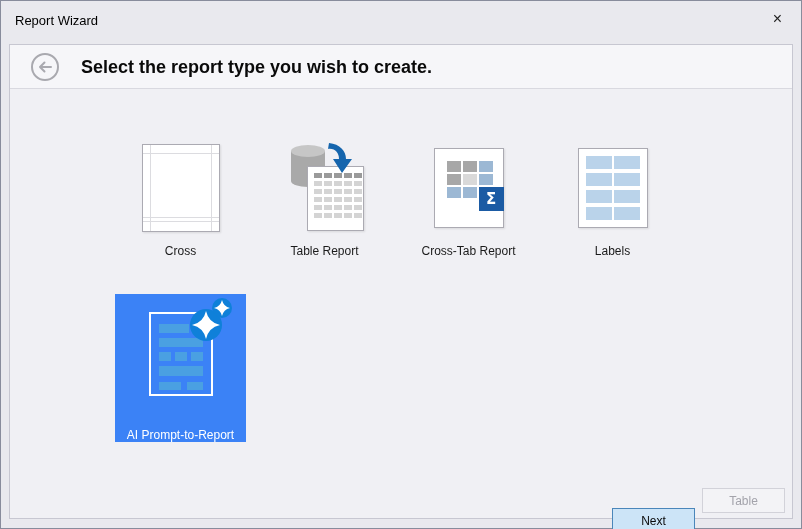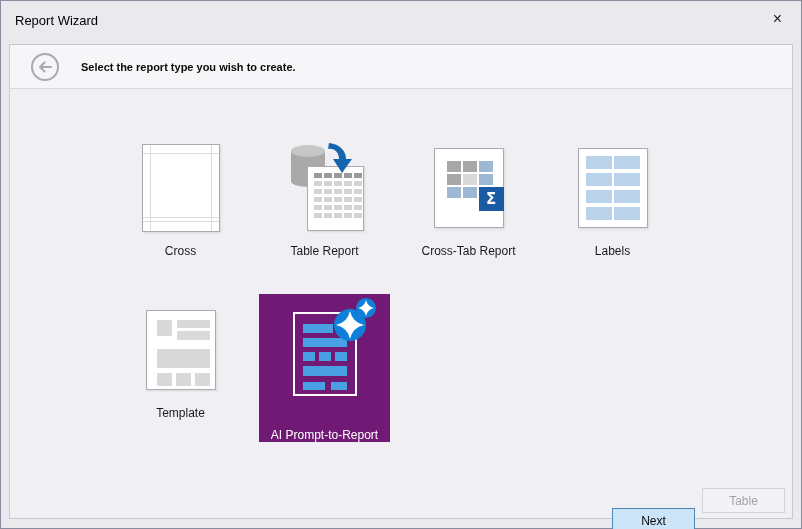--- a/index.html
+++ b/index.html
@@ -16,28 +16,28 @@
   .title { position:absolute; left:14px; top:12px; font-size:13px; color:#000; }
   .close-btn { position:absolute; right:19px; top:10px; font-size:16px; line-height:1; color:#222; cursor:pointer; }
 
   
   .panel { position:absolute; left:8px; top:43px; right:8px; bottom:9px;
            border:1px solid #c7c7d1; background:#f0f0f4; }
   .header-strip { position:absolute; left:0; top:0; right:0; height:44px;
                   background:#f6f6f9; border-bottom:1px solid #d9d9e0; }
   .back-btn { position:absolute; left:20px; top:7px; width:30px; height:30px; cursor:pointer; }
   .instruction { position:absolute; left:71px; top:0; height:44px; display:flex; align-items:center;
-                 font-size:11px; font-weight:600; color:#0a0a0a; }
+                 font-size:18px; font-weight:600; color:#0a0a0a; }
 
   
   .tile-grid { position:absolute; left:105px; top:87px;
                display:grid; grid-template-columns:repeat(4,131px); grid-auto-rows:148px;
                column-gap:13px; row-gap:14px; }
   .tile { display:flex; flex-direction:column; align-items:center; cursor:pointer; }
-  .tile.selected { background:#701a75;gap:24px; }
+  .tile.selected { background:#3b82f6;gap:24px; }
   .tile-label { margin-top:6px; font-size:12px; color:#1b1b1b; white-space:nowrap; }
   .tile.selected .tile-label { color:#fff; }
   .icon-box { position:relative; width:96px; height:98px; margin-top:8px; }
 
   .page { position:absolute; background:#fff; border:1px solid #abaab2; box-shadow:1px 1px 2px rgba(0,0,0,0.10); }
   .ml { position:absolute; background:#dcdce0; }
 
   
   .pg-blank { left:9px; top:4px; width:78px; height:88px; }
 
@@ -176,34 +176,20 @@
 
       <div class="tile">
         <div class="icon-box">
           <div class="page pg-labels">
             <div class="l-grid"></div>
           </div>
         </div>
         <div class="tile-label">Labels</div>
       </div>
 
-      <div class="tile">
-        <div class="icon-box">
-          <div class="page pg-tmpl">
-            <div class="tb" style="left:10px;top:9px;width:15px;height:16px"></div>
-            <div class="tb" style="left:30px;top:9px;width:33px;height:8px"></div>
-            <div class="tb" style="left:30px;top:20px;width:33px;height:9px"></div>
-            <div class="tb" style="left:10px;top:38px;width:53px;height:19px"></div>
-            <div class="tb" style="left:10px;top:62px;width:15px;height:13px"></div>
-            <div class="tb" style="left:29px;top:62px;width:15px;height:13px"></div>
-            <div class="tb" style="left:48px;top:62px;width:15px;height:13px"></div>
-          </div>
-        </div>
-        <div class="tile-label">Template</div>
-      </div>
 
 
       <div class="tile selected">
         <div class="icon-box">
           <div class="ai-page">
             <div class="ai-bar" style="left:8px;top:10px;width:30px;height:9px"></div>
             <div class="ai-bar" style="left:42px;top:10px;width:10px;height:9px"></div>
             <div class="ai-bar" style="left:8px;top:24px;width:44px;height:9px"></div>
             <div class="ai-bar" style="left:8px;top:38px;width:12px;height:9px"></div>
             <div class="ai-bar" style="left:24px;top:38px;width:12px;height:9px"></div>

